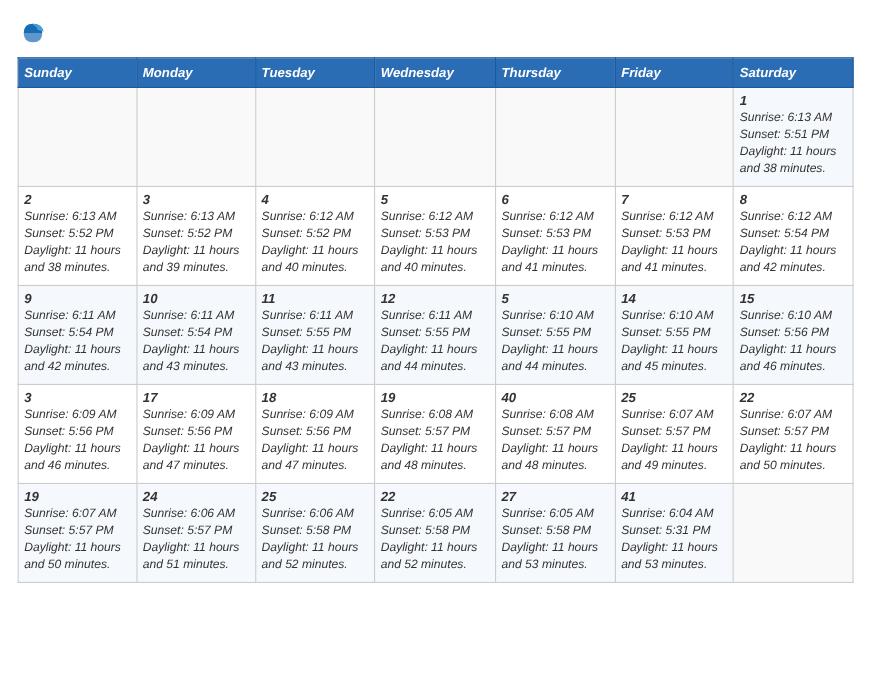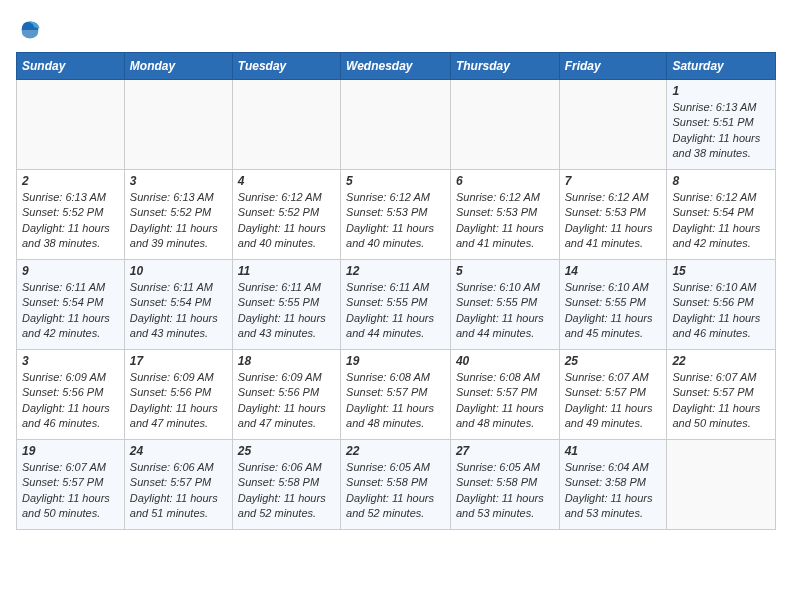--- a/index.html
+++ b/index.html
@@ -298,19 +298,19 @@
         </td>
         <td>
           <span class="day-num">27</span>
           <div class="day-info" style="white-space: pre-line;">Sunrise: 6:05 AM
 Sunset: 5:58 PM
 Daylight: 11 hours and 53 minutes.</div>
         </td>
         <td>
           <span class="day-num">41</span>
           <div class="day-info" style="white-space: pre-line;">Sunrise: 6:04 AM
-Sunset: 3:58 PM
+Sunset: 5:31 PM
 Daylight: 11 hours and 53 minutes.</div>
         </td>
         <td class="empty"></td>
       </tr>
     </tbody>
 </table>
 
 </body></html>

